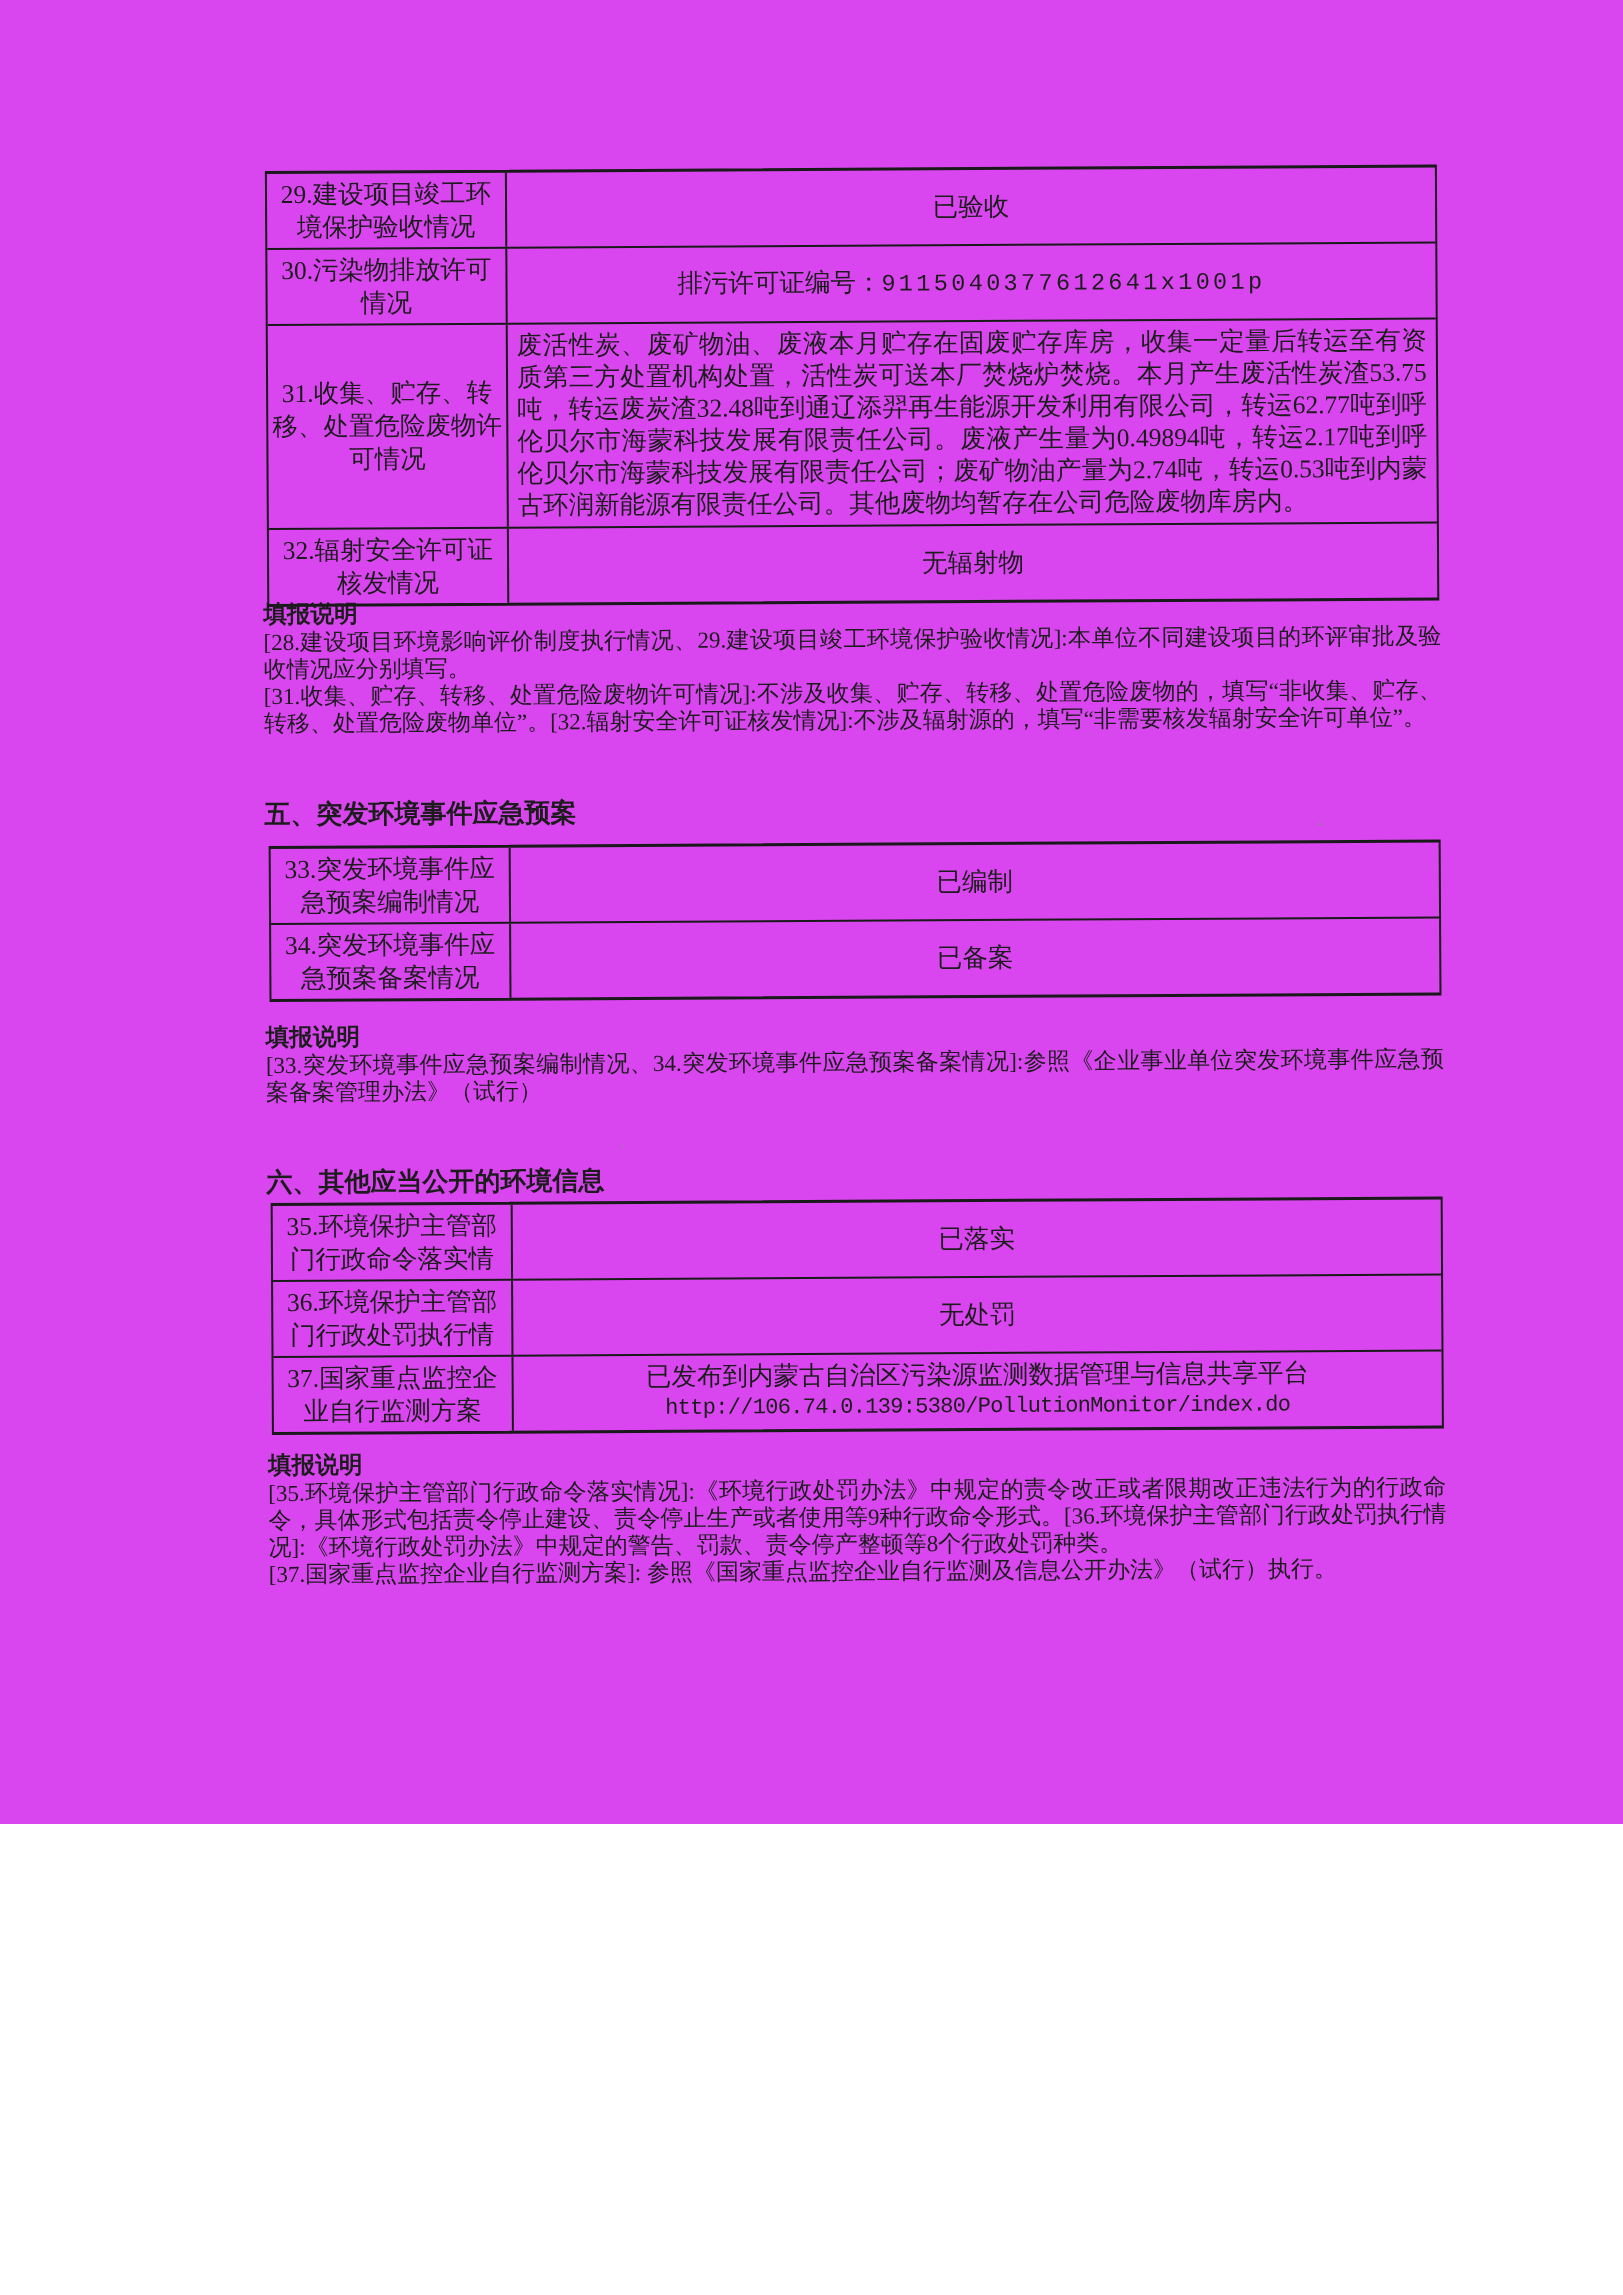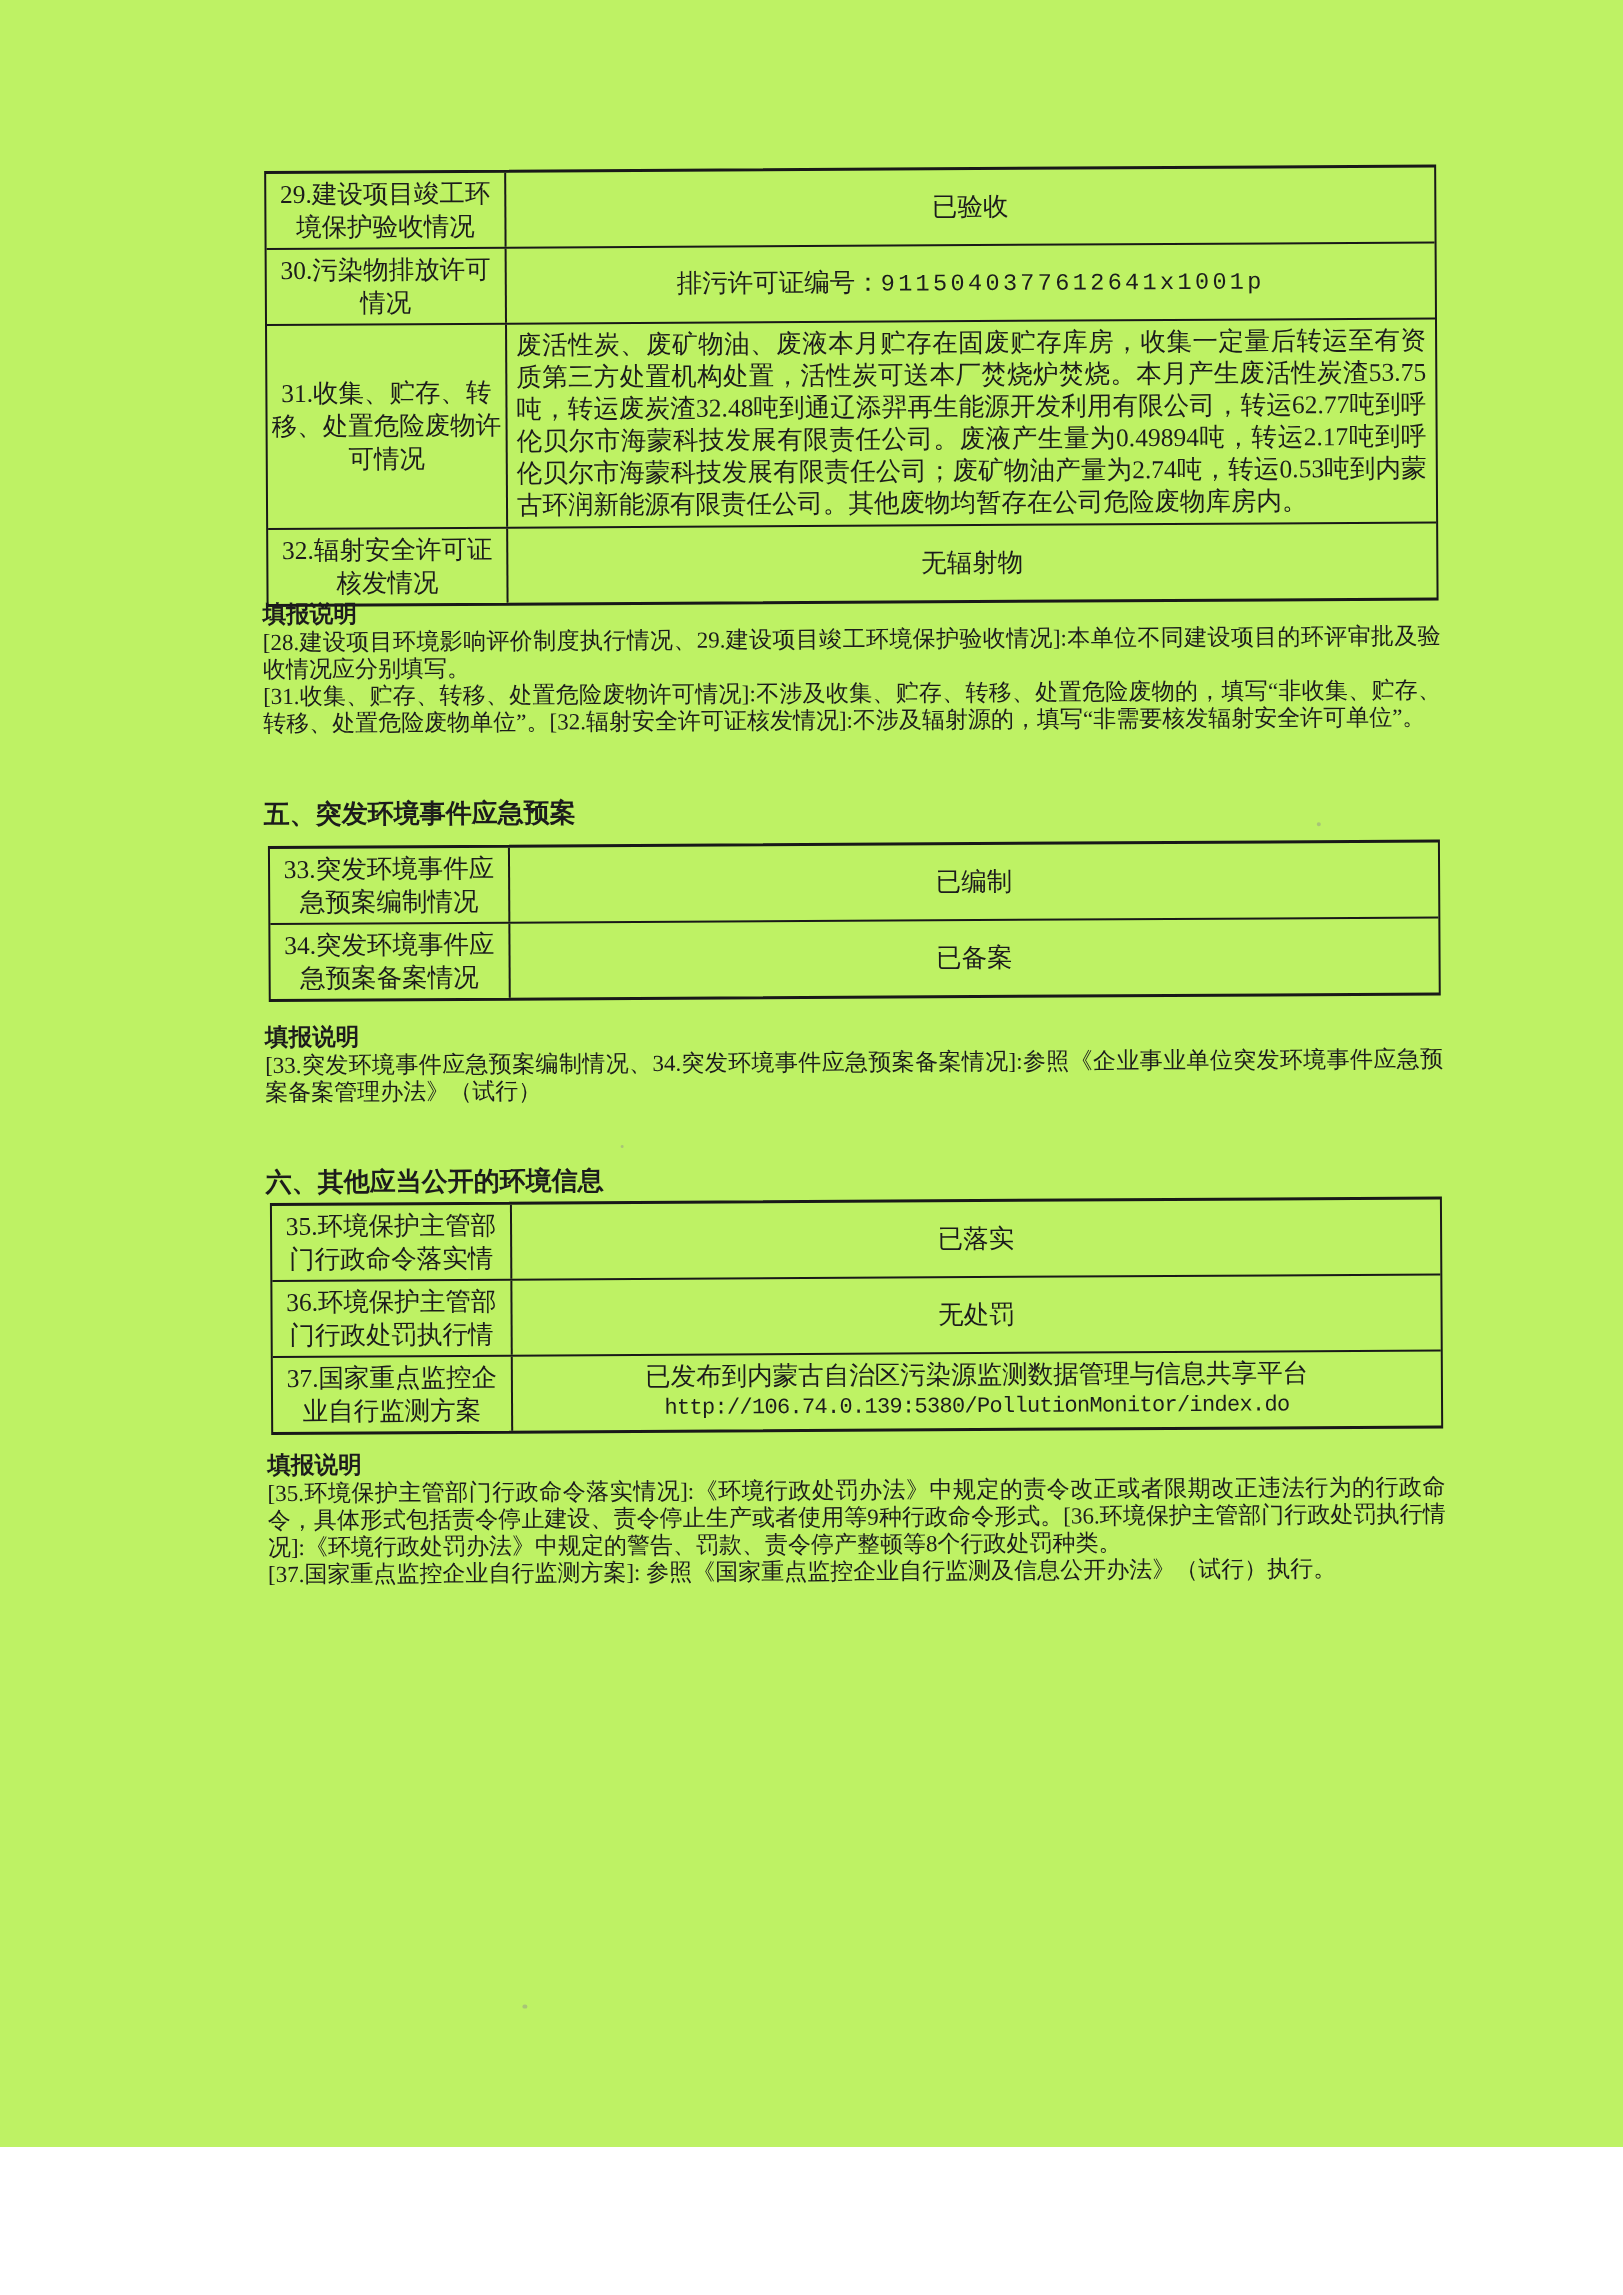--- a/index.html
+++ b/index.html
@@ -1,17 +1,17 @@
 <!DOCTYPE html>
 <html style="font-size:10.5px"><head>
 <meta charset="utf-8">
 <style>
   html,body{margin:0;padding:0;background:#ffffff;}
   .page{
-    position:relative;width:1623px;height:2147px;background:#bef264;overflow:hidden;
+    position:relative;width:1623px;height:1824px;background:#d946ef;overflow:hidden;
     font-family:"Liberation Serif","DejaVu Serif",serif;color:#1c1c1c;
   }
   .skew{position:absolute;inset:0;transform:rotate(-0.32deg);transform-origin:50% 40%;}
 
   
   .tbl{
     position:absolute;left:268px;width:1168px;background:transparent;
     border:2px solid #191919;border-top-width:3.3px;border-bottom-width:3.3px;
   }
   .trow{display:flex;align-items:stretch;}

